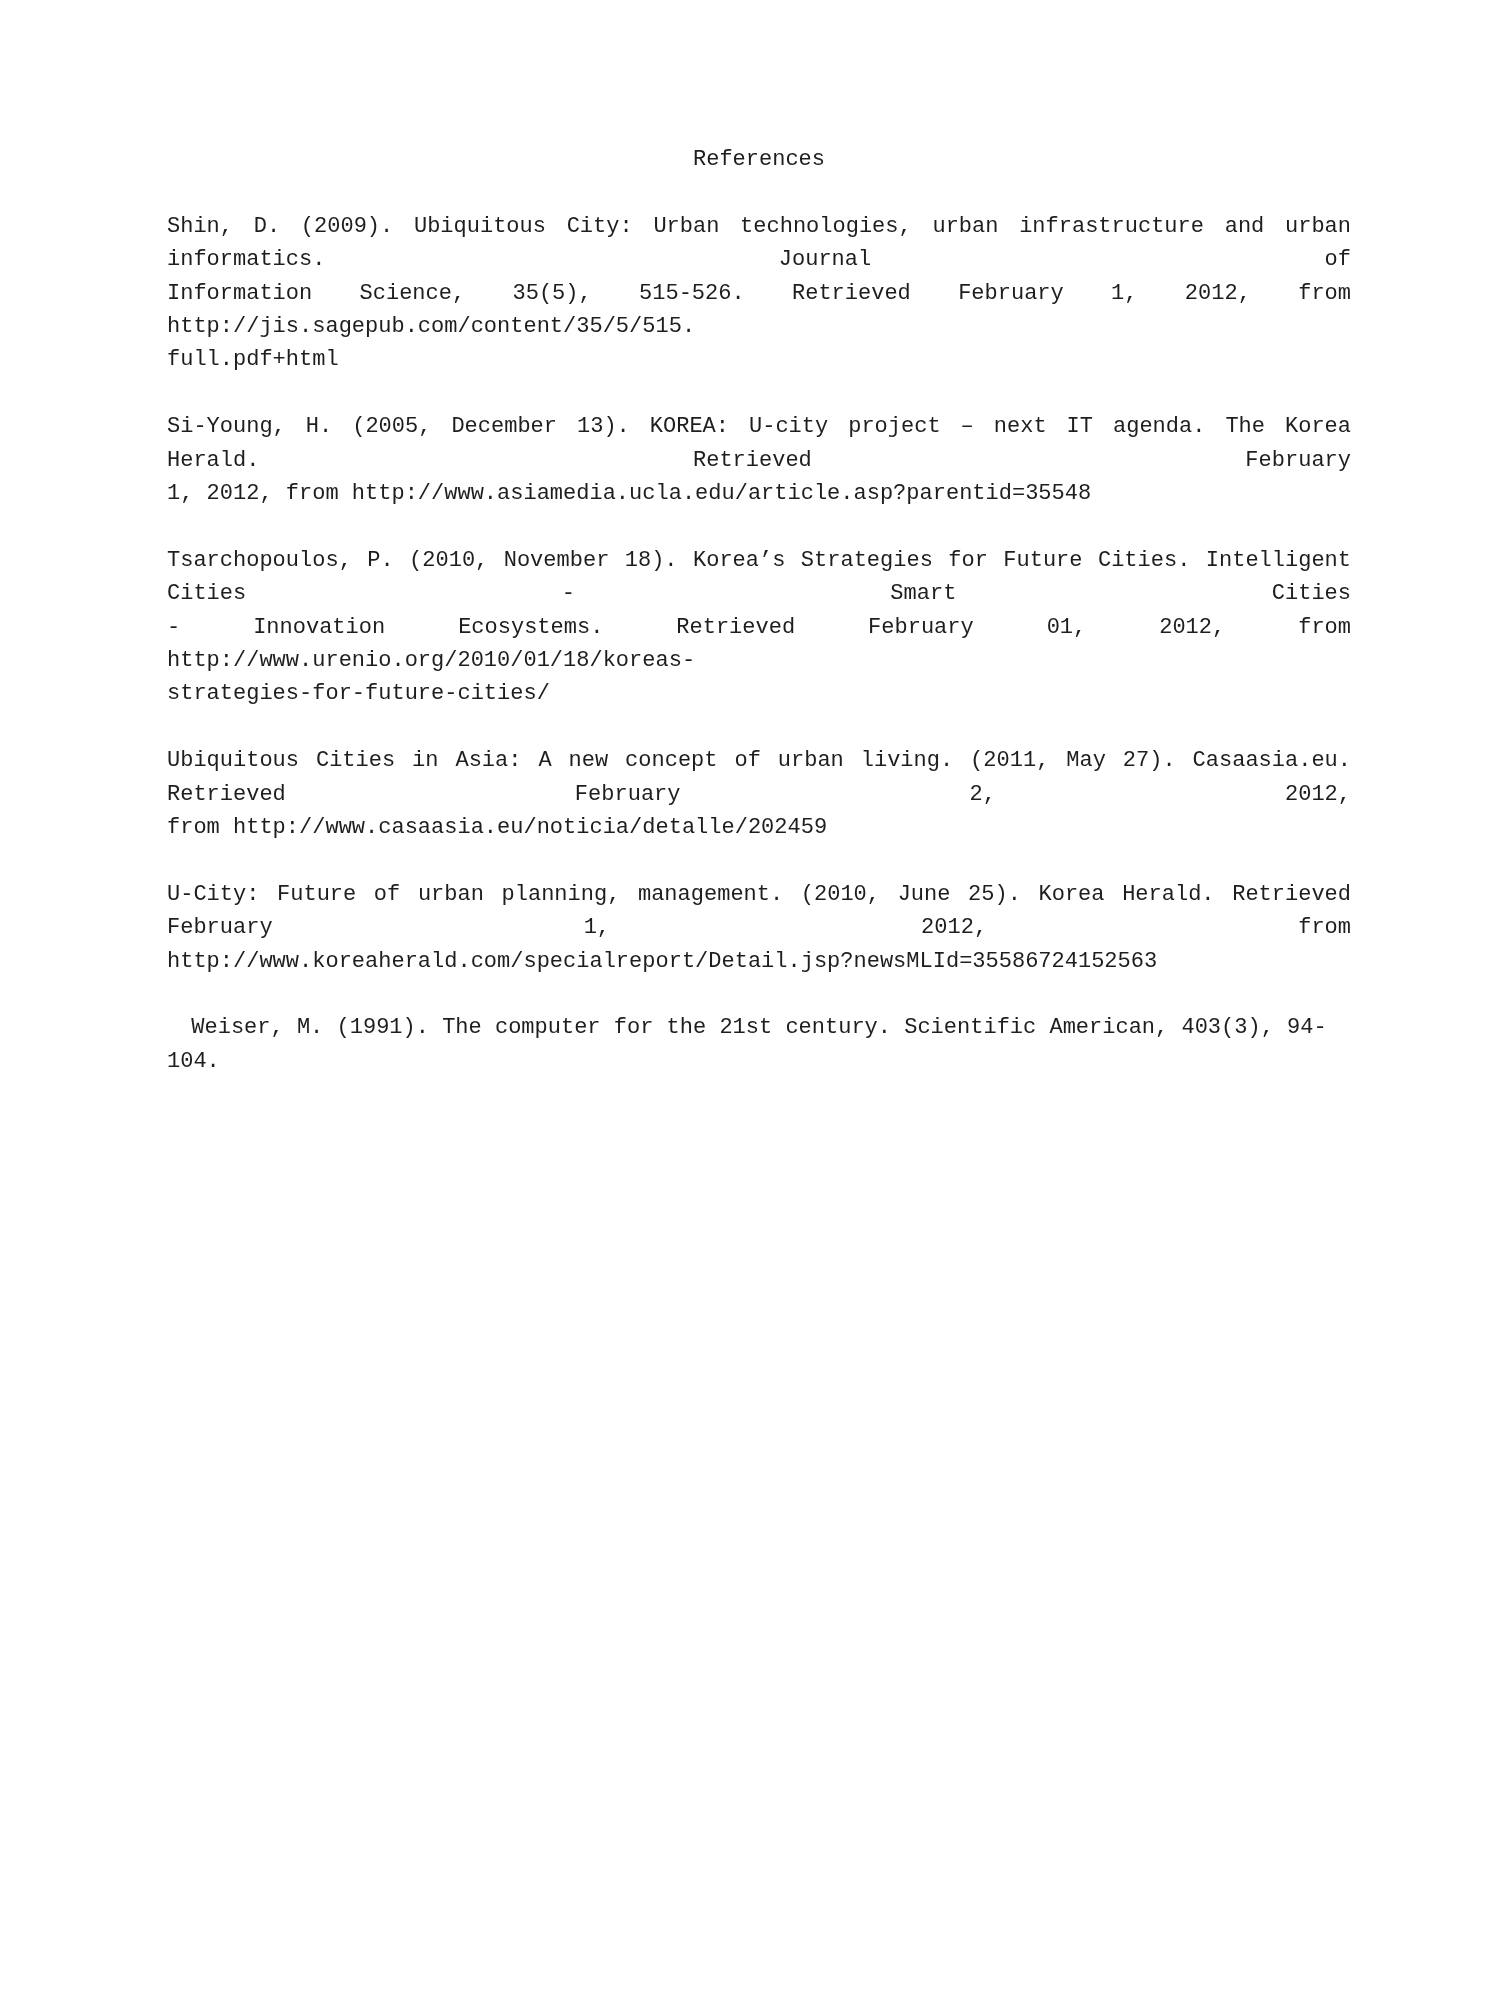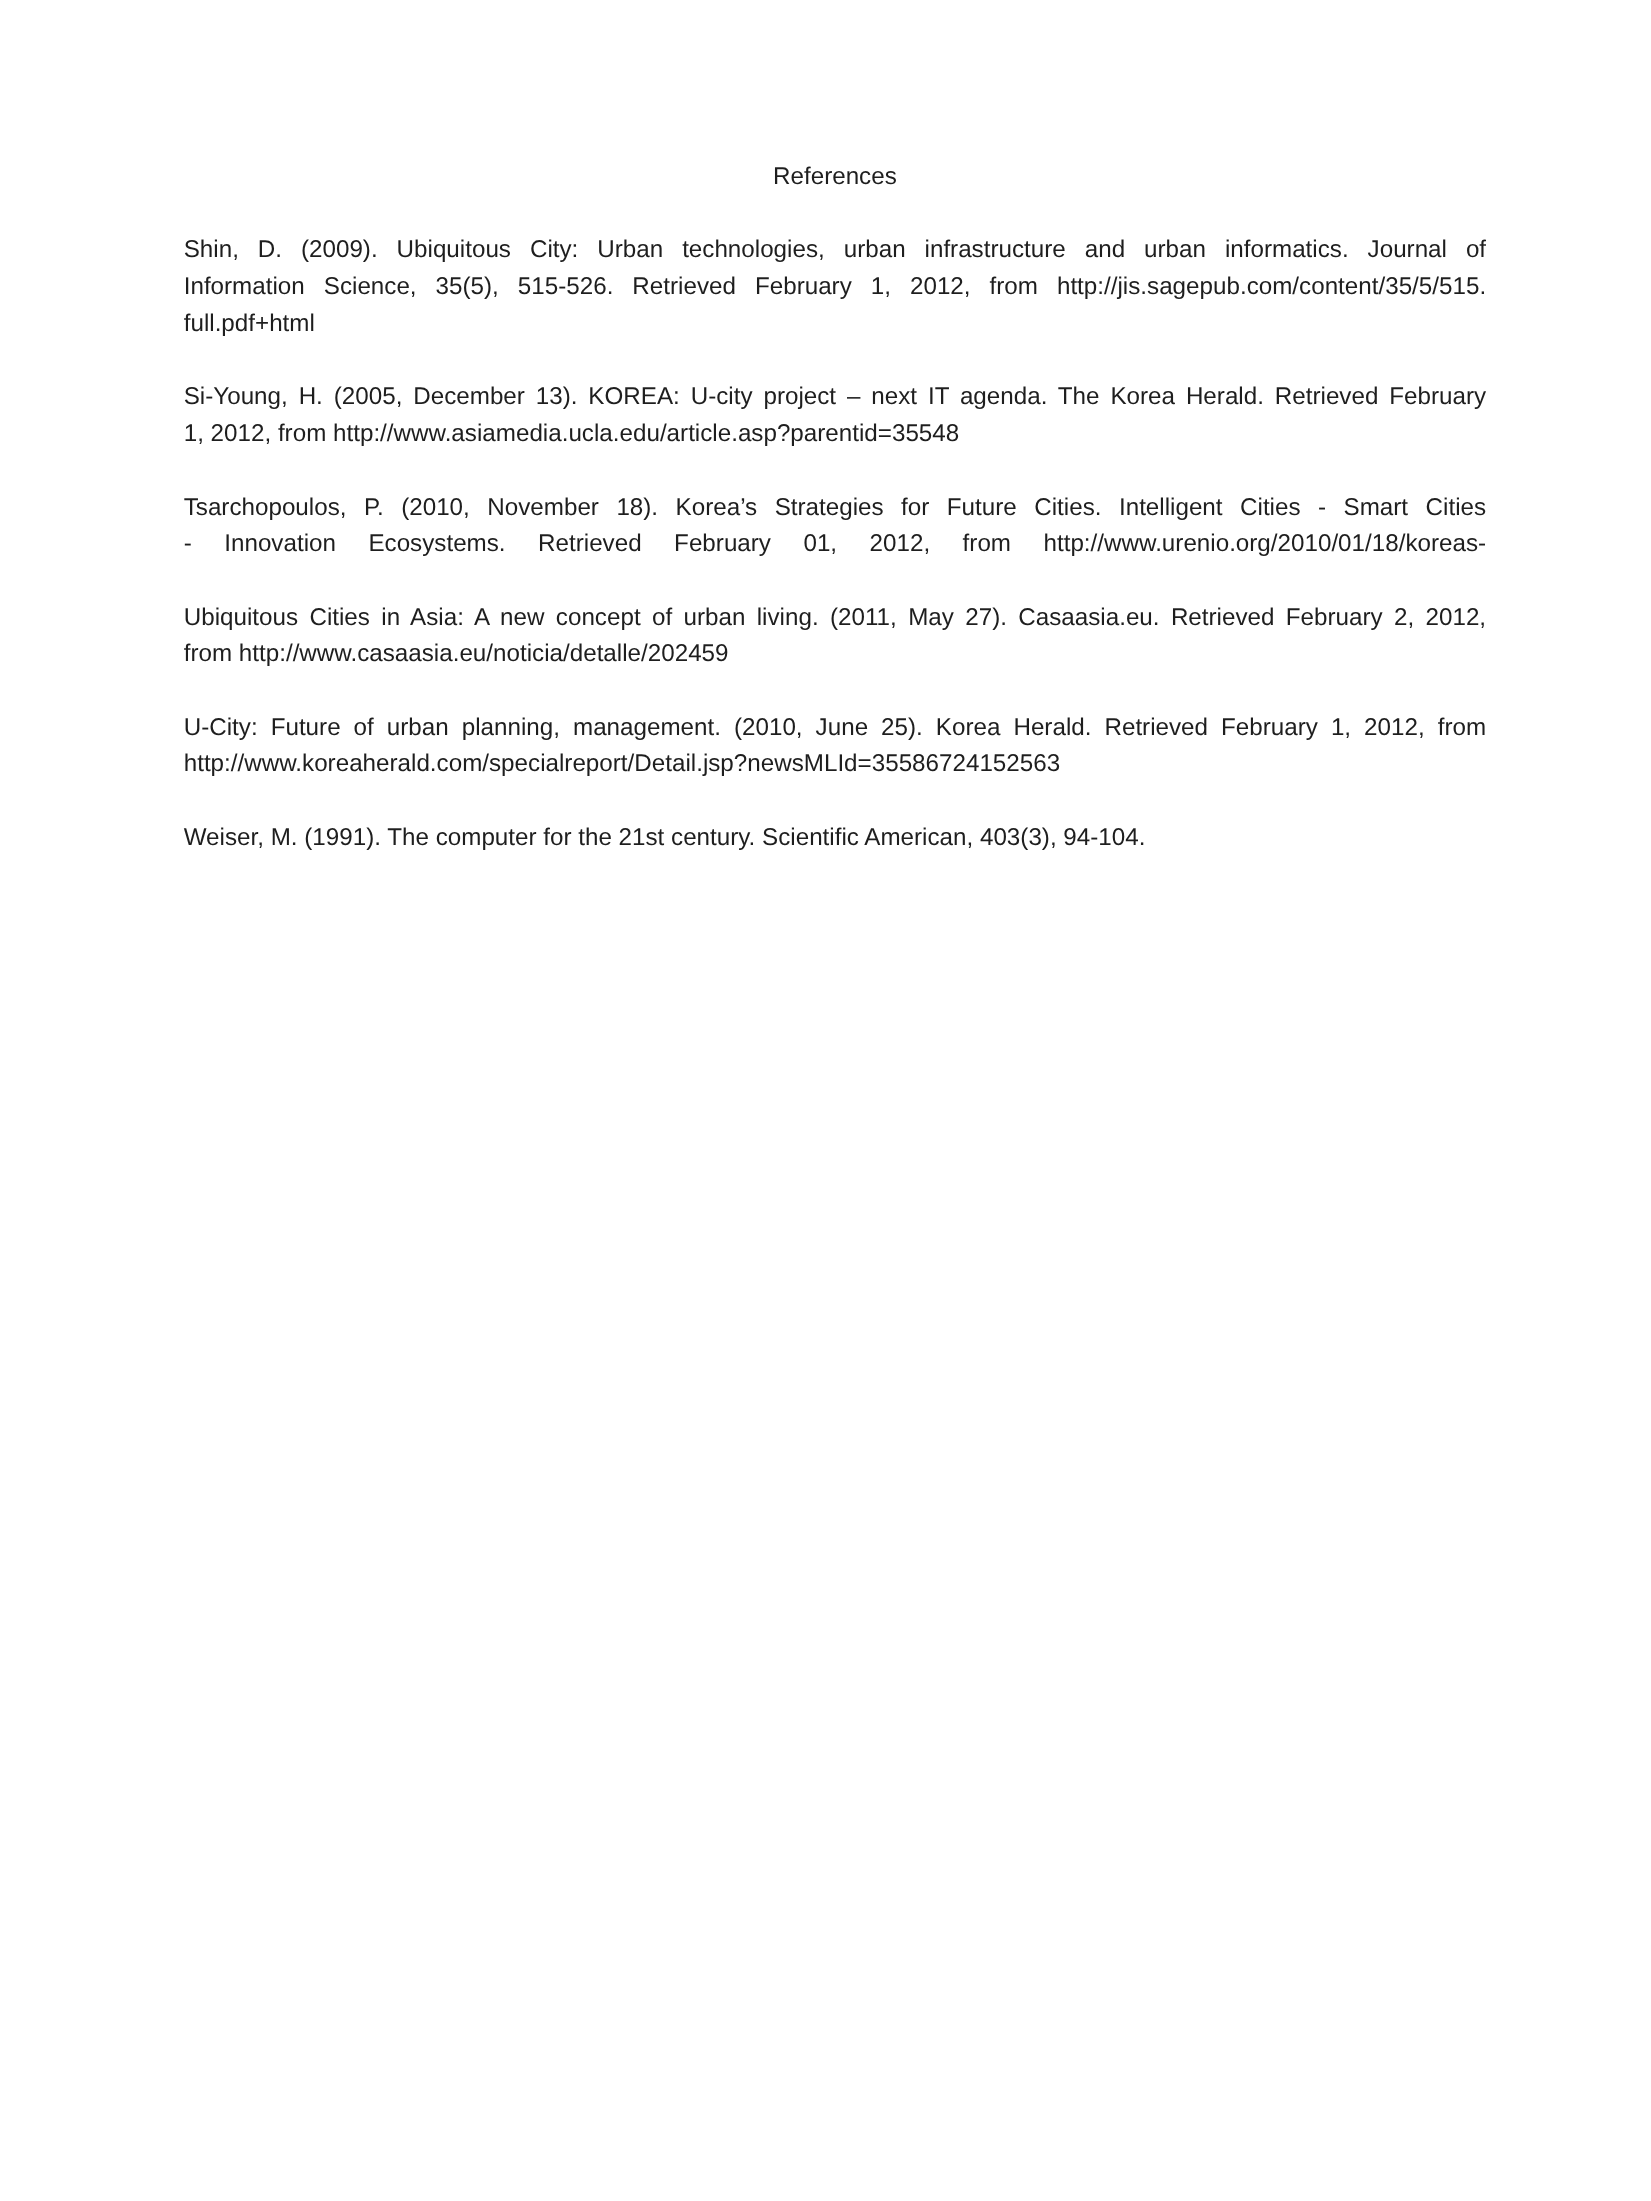--- a/index.html
+++ b/index.html
@@ -6,21 +6,21 @@
     margin: 0;
     padding: 0;
     background: #ffffff;
   }
   .page {
     position: relative;
     width: 1501px;
     height: 2001px;
     background: #ffffff;
     overflow: hidden;
-    font-family: Liberation Sans, sans-serif;
+    font-family: Liberation Mono, monospace;
   }
   .content {
     position: absolute;
     left: 167px;
     top: 143px;
     width: 1184px;
     font-size: 22px;
     line-height: 33.4px;
     color: #1e1e1e;
     font-weight: 400;
@@ -64,20 +64,21 @@
     </p>
 
     <p class="ref">
       <span class="line just">Si-Young, H. (2005, December 13). KOREA: U-city project – next IT agenda. The Korea Herald. Retrieved February</span>
       <span class="line last">1, 2012, from http://www.asiamedia.ucla.edu/article.asp?parentid=35548</span>
     </p>
 
     <p class="ref">
       <span class="line just">Tsarchopoulos, P. (2010, November 18). Korea’s Strategies for Future Cities. Intelligent Cities - Smart Cities</span>
       <span class="line just">- Innovation Ecosystems. Retrieved February 01, 2012, from http://www.urenio.org/2010/01/18/koreas-</span>
+      <span class="line last">strategies-for-future-cities/</span>
     </p>
 
     <p class="ref">
       <span class="line just">Ubiquitous Cities in Asia: A new concept of urban living. (2011, May 27). Casaasia.eu. Retrieved February 2, 2012,</span>
       <span class="line last">from http://www.casaasia.eu/noticia/detalle/202459</span>
     </p>
 
     <p class="ref">
       <span class="line just">U-City: Future of urban planning, management. (2010, June 25). Korea Herald. Retrieved February 1, 2012, from</span>
       <span class="line last">http://www.koreaherald.com/specialreport/Detail.jsp?newsMLId=35586724152563</span>

